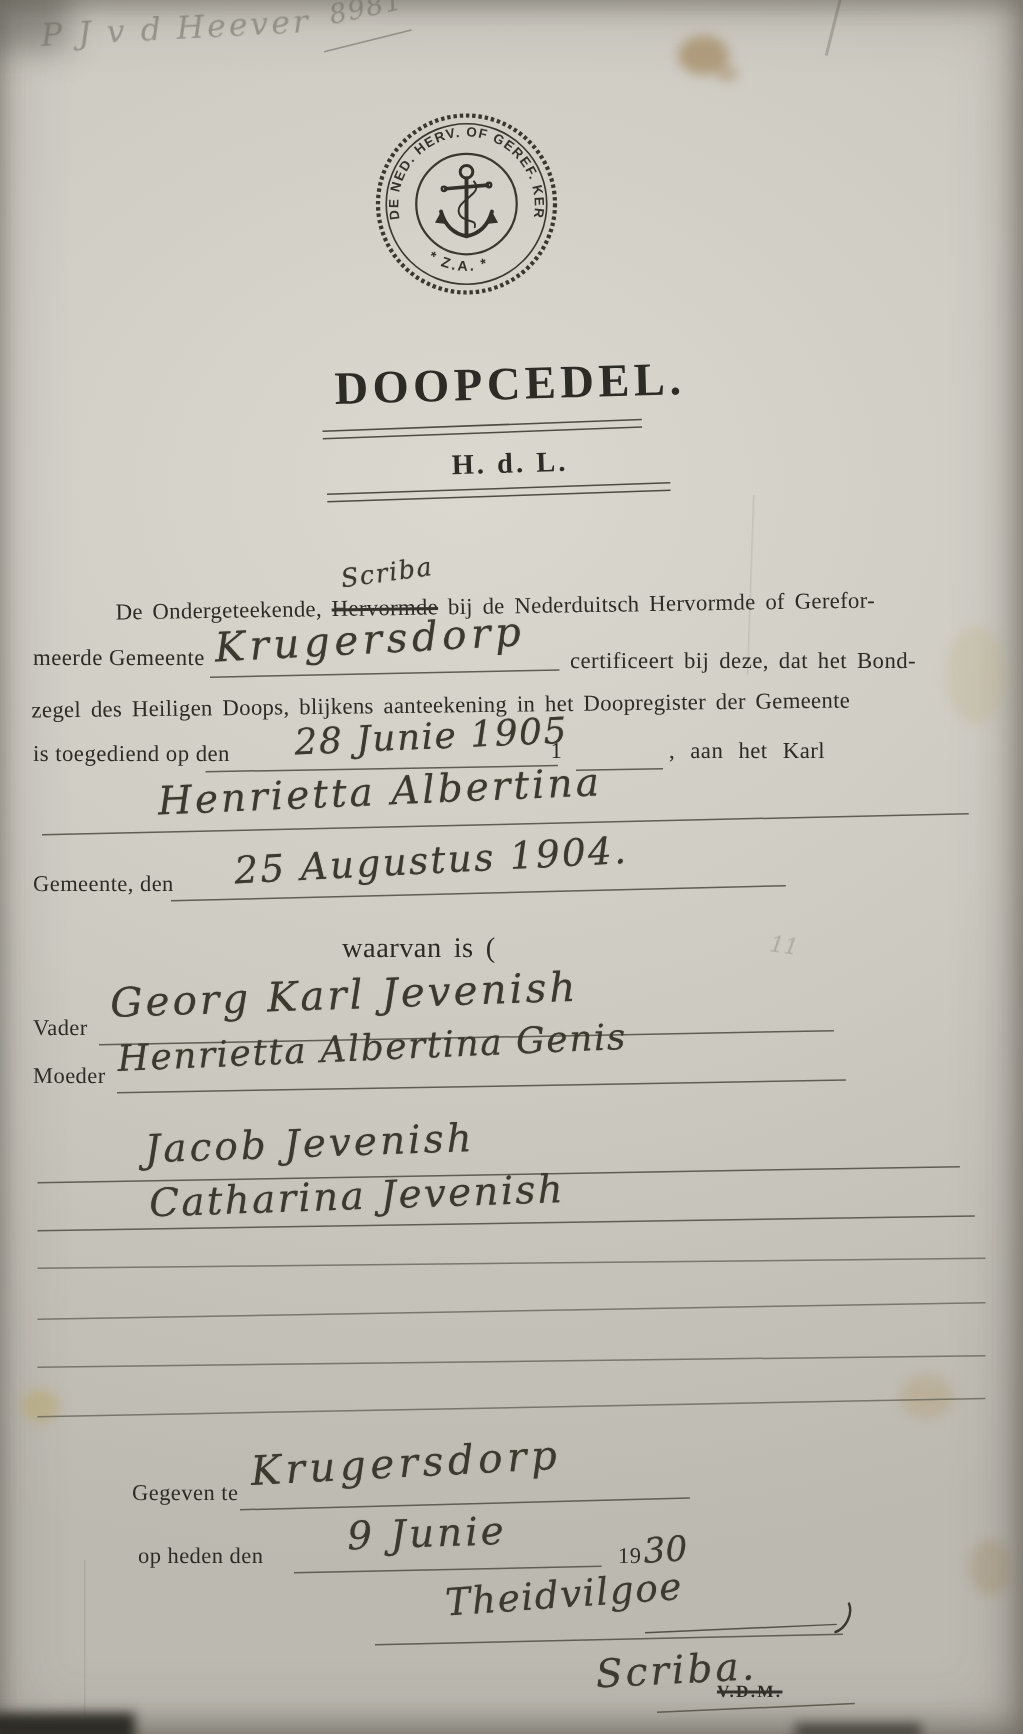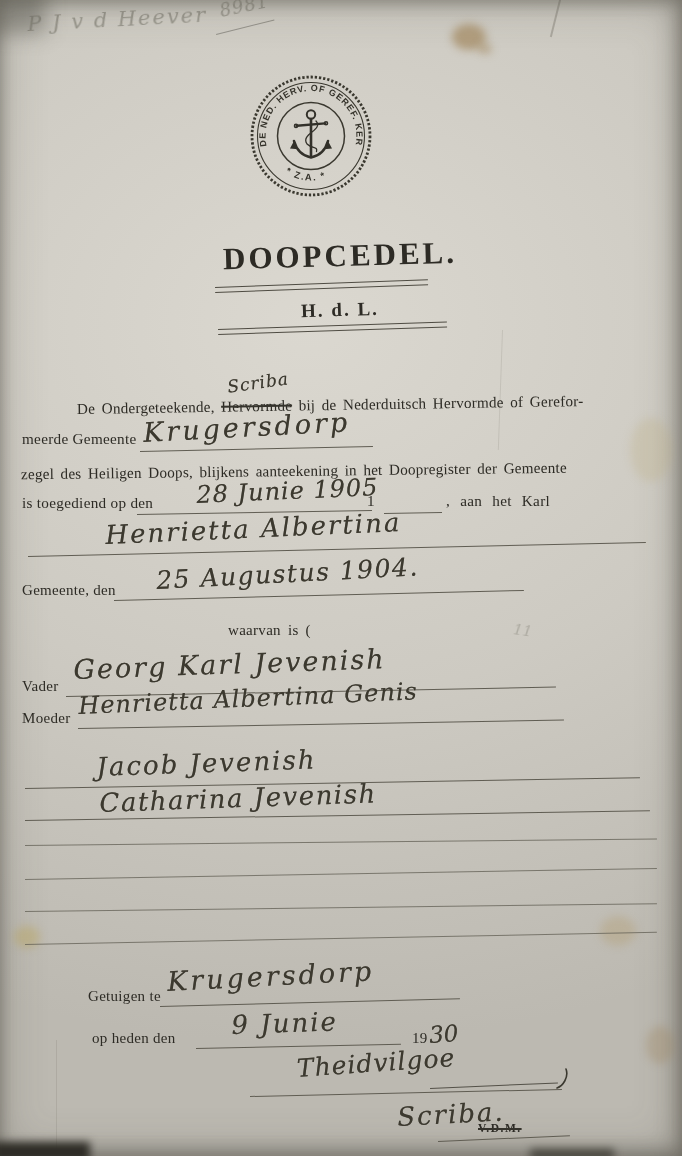--- a/index.html
+++ b/index.html
@@ -91,20 +91,21 @@
   <div class="body-line" style="left:77px;top:396px;transform:rotate(-0.9deg);">
     <span>De Ondergeteekende,</span>
     <span class="struck-wrap"><span class="struck">Hervormde</span><span class="hand ins">Scriba</span></span>
     <span>bij de Nederduitsch Hervormde of Gerefor-</span>
   </div>
 
   <div class="row" style="left:22px;top:430px;width:640px;height:32px;text-align:center;">
     <span class="lbl" style="left:0;top:0;font-size:15.2px;">meerde Gemeente</span>
     <div class="u" style="left:118px;top:21px;width:233px;transform:rotate(-1.2deg);"></div>
     <span class="hand" style="position:absolute;left:122px;top:-13px;font-size:27px;letter-spacing:3px;transform:rotate(-3deg);">Krugersdorp</span>
+    <span class="lbl" style="left:358px;top:2px;font-size:15.2px;word-spacing:2.5px;">certificeert bij deze, dat het Bond-</span>
   </div>
 
   <div class="body-line" style="left:21px;top:462px;transform:rotate(-0.7deg);">zegel des Heiligen Doops, blijkens aanteekening in het Doopregister der Gemeente</div>
 
   <div class="row" style="left:22px;top:492px;width:640px;height:32px;">
     <span class="lbl" style="left:0;top:2px;font-size:15.2px;">is toegediend op den</span>
     <div class="u" style="left:115px;top:22px;width:235px;transform:rotate(-1deg);"></div>
     <span class="hand" style="position:absolute;left:175px;top:-11px;font-size:24px;letter-spacing:1px;transform:rotate(-2.5deg);">28 Junie 1905</span>
     <span class="lbl" style="left:345px;top:0;font-size:15.2px;">1</span>
     <div class="u" style="left:362px;top:21px;width:58px;transform:rotate(-1deg);"></div>
@@ -115,21 +116,21 @@
     <div class="u" style="left:0;top:28px;width:618px;transform:rotate(-1.3deg);"></div>
     <span class="hand" style="position:absolute;left:78px;top:-8px;font-size:26px;letter-spacing:2px;transform:rotate(-2.5deg);">Henrietta Albertina</span>
   </div>
 
   <div class="row" style="left:22px;top:576px;width:640px;height:34px;">
     <span class="lbl" style="left:0;top:6px;">Gemeente, den</span>
     <div class="u" style="left:92px;top:24px;width:410px;transform:rotate(-1.4deg);"></div>
     <span class="hand" style="position:absolute;left:135px;top:-10px;font-size:25px;letter-spacing:1.5px;transform:rotate(-3deg);">25 Augustus 1904.</span>
   </div>
 
-  <span class="lbl" style="left:228px;top:622px;font-size:15px;word-spacing:3px;">waarvan is (</span>
+  <span class="lbl" style="left:228px;top:622px;font-size:19px;word-spacing:3px;">waarvan is (</span>
   <span class="pencil abs" style="left:512px;top:620px;font-size:15px;transform:rotate(8deg);opacity:.6;">11</span>
 
   <div class="row" style="left:22px;top:668px;width:640px;height:36px;">
     <span class="lbl" style="left:0;top:10px;">Vader</span>
     <div class="u" style="left:44px;top:28px;width:490px;transform:rotate(-1.1deg);"></div>
     <span class="hand" style="position:absolute;left:52px;top:-14px;font-size:27px;letter-spacing:2px;transform:rotate(-2deg);">Georg Karl Jevenish</span>
   </div>
 
   <div class="row" style="left:22px;top:702px;width:640px;height:34px;">
     <span class="lbl" style="left:0;top:8px;">Moeder</span>
@@ -145,21 +146,21 @@
     <div class="u" style="left:0;top:28px;width:625px;transform:rotate(-0.9deg);"></div>
     <span class="hand" style="position:absolute;left:75px;top:-4px;font-size:26px;letter-spacing:1.5px;transform:rotate(-2deg);">Catharina Jevenish</span>
   </div>
 
   <div class="u faint" style="left:25px;top:845px;width:632px;transform:rotate(-0.6deg);"></div>
   <div class="u faint" style="left:25px;top:879px;width:632px;transform:rotate(-1deg);"></div>
   <div class="u faint" style="left:25px;top:911px;width:632px;transform:rotate(-0.7deg);"></div>
   <div class="u faint" style="left:25px;top:944px;width:632px;transform:rotate(-1.1deg);"></div>
 
   <div class="row" style="left:88px;top:980px;width:560px;height:36px;">
-    <span class="lbl" style="left:0;top:8px;">Getuigen te</span>
+    <span class="lbl" style="left:0;top:8px;">Gegeven te</span>
     <div class="u" style="left:72px;top:26px;width:300px;transform:rotate(-1.5deg);"></div>
     <span class="hand" style="position:absolute;left:80px;top:-14px;font-size:27px;letter-spacing:3px;transform:rotate(-3deg);">Krugersdorp</span>
   </div>
 
   <div class="row" style="left:92px;top:1022px;width:560px;height:36px;">
     <span class="lbl" style="left:0;top:8px;">op heden den</span>
     <div class="u" style="left:104px;top:26px;width:205px;transform:rotate(-1.2deg);"></div>
     <span class="hand" style="position:absolute;left:140px;top:-12px;font-size:26px;letter-spacing:2px;transform:rotate(-2deg);">9 Junie</span>
     <span class="lbl" style="left:320px;top:8px;">19</span>
     <span class="hand" style="position:absolute;left:338px;top:0px;font-size:23px;transform:rotate(-4deg);">30</span>

